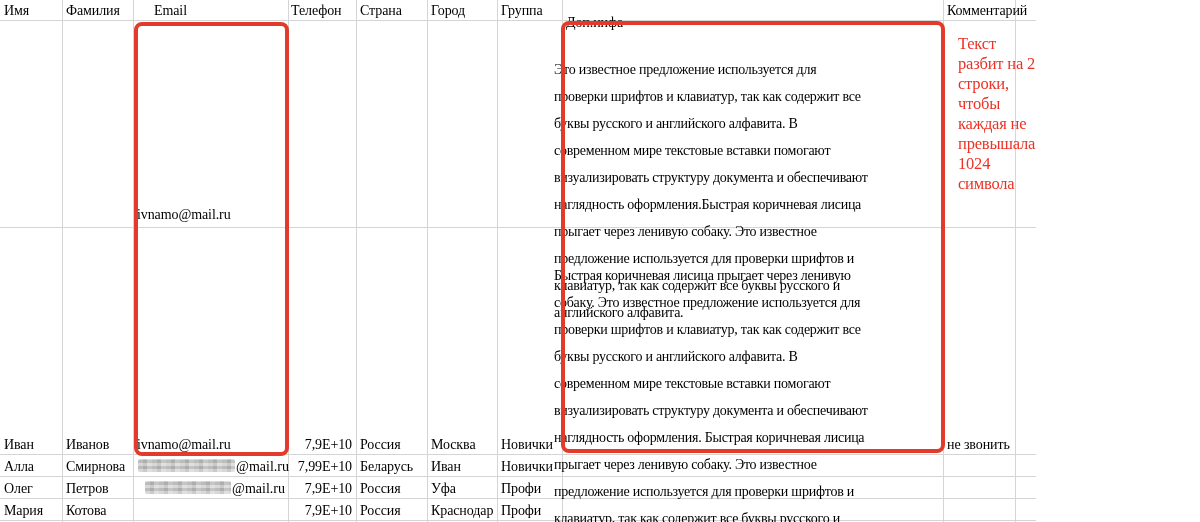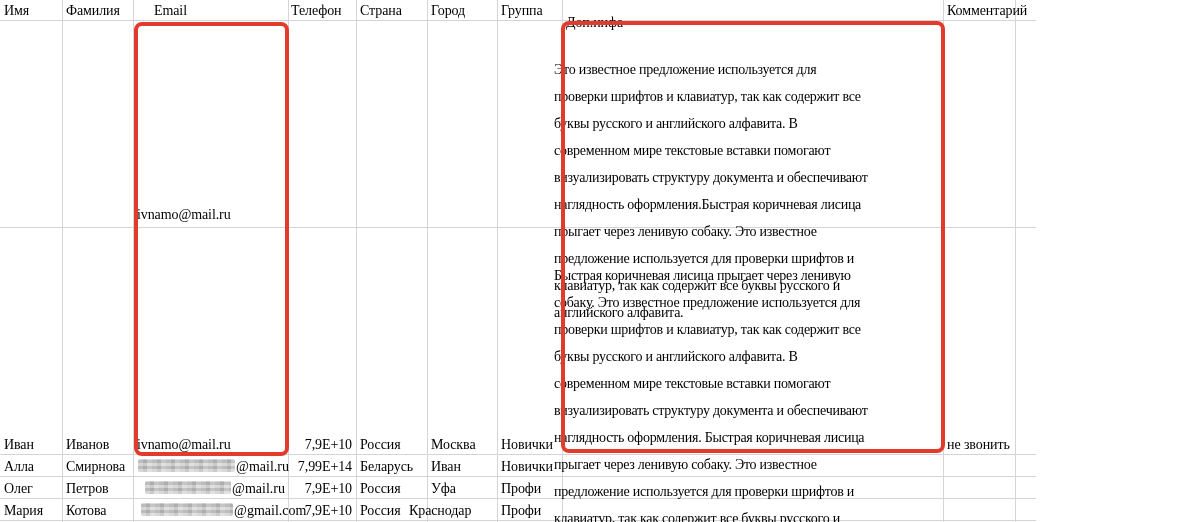--- a/index.html
+++ b/index.html
@@ -102,42 +102,42 @@
   <div class="cell" style="left:360px;top:436px">Россия</div>
   <div class="cell" style="left:431px;top:436px">Москва</div>
   <div class="cell" style="left:501px;top:436px">Новички</div>
   <div class="cell" style="left:947px;top:436px">не звонить</div>
 
   <div class="cell" style="left:4px;top:458px">Алла</div>
   <div class="cell clip" style="left:66px;top:458px;width:67px">Смирнова</div>
   <div class="emailcell" style="left:138px;top:458px">
     <span class="redacted" style="width:97px"></span><span>@mail.ru</span>
   </div>
-  <div class="cell phone" style="left:288px;top:458px">7,99E+14</div>
+  <div class="cell phone" style="left:288px;top:458px">7,99E+10</div>
   <div class="cell" style="left:360px;top:458px">Беларусь</div>
   <div class="cell" style="left:431px;top:458px">Иван</div>
   <div class="cell" style="left:501px;top:458px">Новички</div>
 
   <div class="cell" style="left:4px;top:480px">Олег</div>
   <div class="cell" style="left:66px;top:480px">Петров</div>
   <div class="emailcell" style="left:145px;top:480px">
     <span class="redacted" style="width:86px"></span><span>@mail.ru</span>
   </div>
   <div class="cell phone" style="left:288px;top:480px">7,9E+10</div>
   <div class="cell" style="left:360px;top:480px">Россия</div>
   <div class="cell" style="left:431px;top:480px">Уфа</div>
   <div class="cell" style="left:501px;top:480px">Профи</div>
 
   <div class="cell" style="left:4px;top:502px">Мария</div>
   <div class="cell" style="left:66px;top:502px">Котова</div>
-  <div class="emailcell" style="left:141px;top:502px">
-    <span class="redacted" style="width:92px"></span><span>@gmail.com</span>
-  </div>
   <div class="cell phone" style="left:288px;top:502px">7,9E+10</div>
   <div class="cell" style="left:360px;top:502px">Россия</div>
-  <div class="cell clip" style="left:409px;top:502px;width:66px">Краснодар</div>
+  <div class="cell clip" style="left:431px;top:502px;width:66px">Краснодар</div>
   <div class="cell" style="left:501px;top:502px">Профи</div>
 
   <div class="redbox" style="left:134px;top:22px;width:147px;height:426px"></div>
   <div class="redbox" style="left:561px;top:21px;width:376px;height:424px"></div>
 
+  <div class="annotation">Текст разбит на 2 строки,
+чтобы каждая не превышала
+1024 символа</div>
 
 </div>
 
 </body></html>

